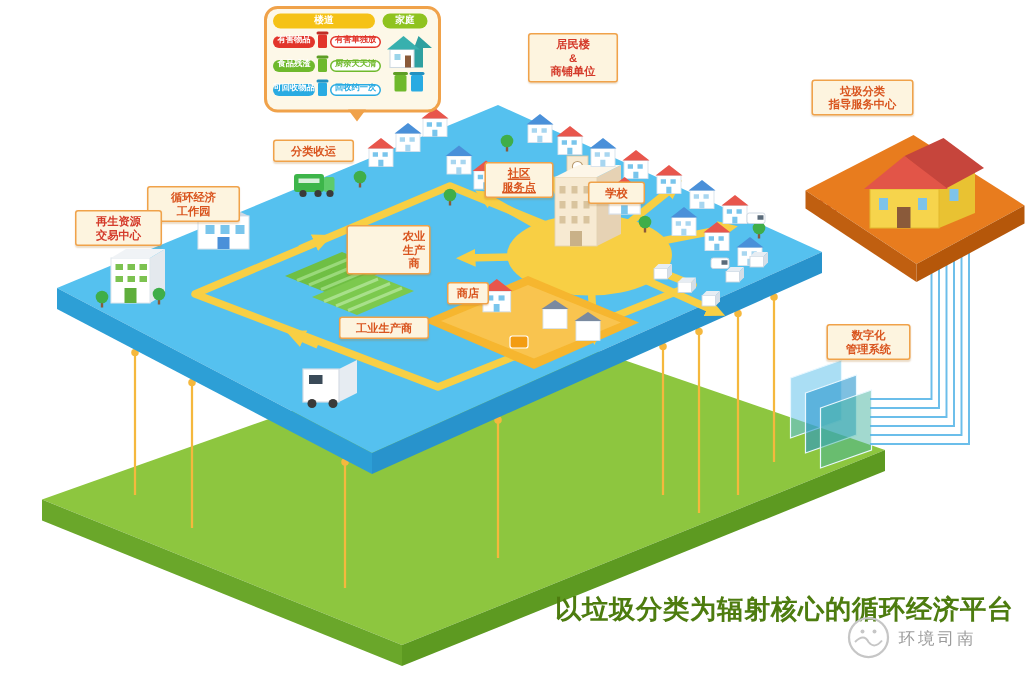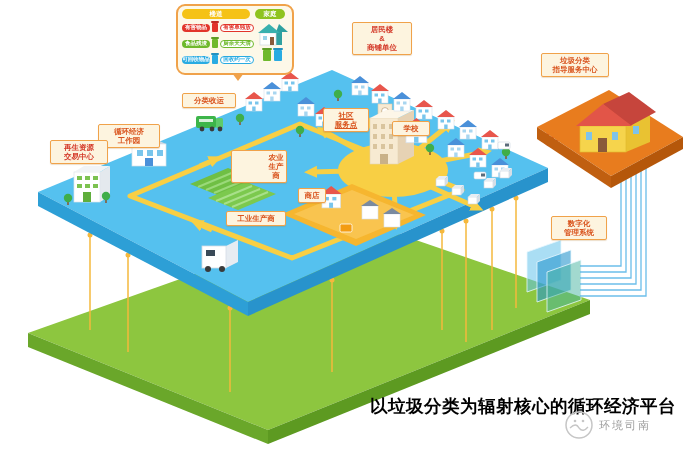--- a/index.html
+++ b/index.html
@@ -53,21 +53,21 @@
   .bin{width:6px;height:9px;border-radius:1px;position:relative;flex:0 0 auto;}
   .bin:before{content:"";position:absolute;left:-1px;top:-2px;right:-1px;height:2px;border-radius:1px;background:inherit;filter:brightness(.85);}
   .bin.red{background:#e2352b;} .bin.green{background:#6fb92c;} .bin.blue{background:#29abe2;}
   .legend-home{width:38px;display:flex;flex-direction:column;align-items:center;}
   .home-bins{display:flex;gap:3px;margin-top:1px;}
   .home-bins .bin{width:8px;height:11px;}
 
   
   .caption{
     position:absolute;left:370px;top:394px;z-index:4;
-    font-size:17.5px;font-weight:bold;color:#000000;letter-spacing:.5px;white-space:nowrap;
+    font-size:17.5px;font-weight:bold;color:#4d7c0f;letter-spacing:.5px;white-space:nowrap;
   }
   .watermark{
     position:absolute;left:562px;top:408px;z-index:5;
     display:flex;align-items:center;gap:3px;color:#9b9b9b;
   }
   .watermark .wm-text{font-size:11px;letter-spacing:2px;white-space:nowrap;}
 </style>
 </head>
 <body>
 

